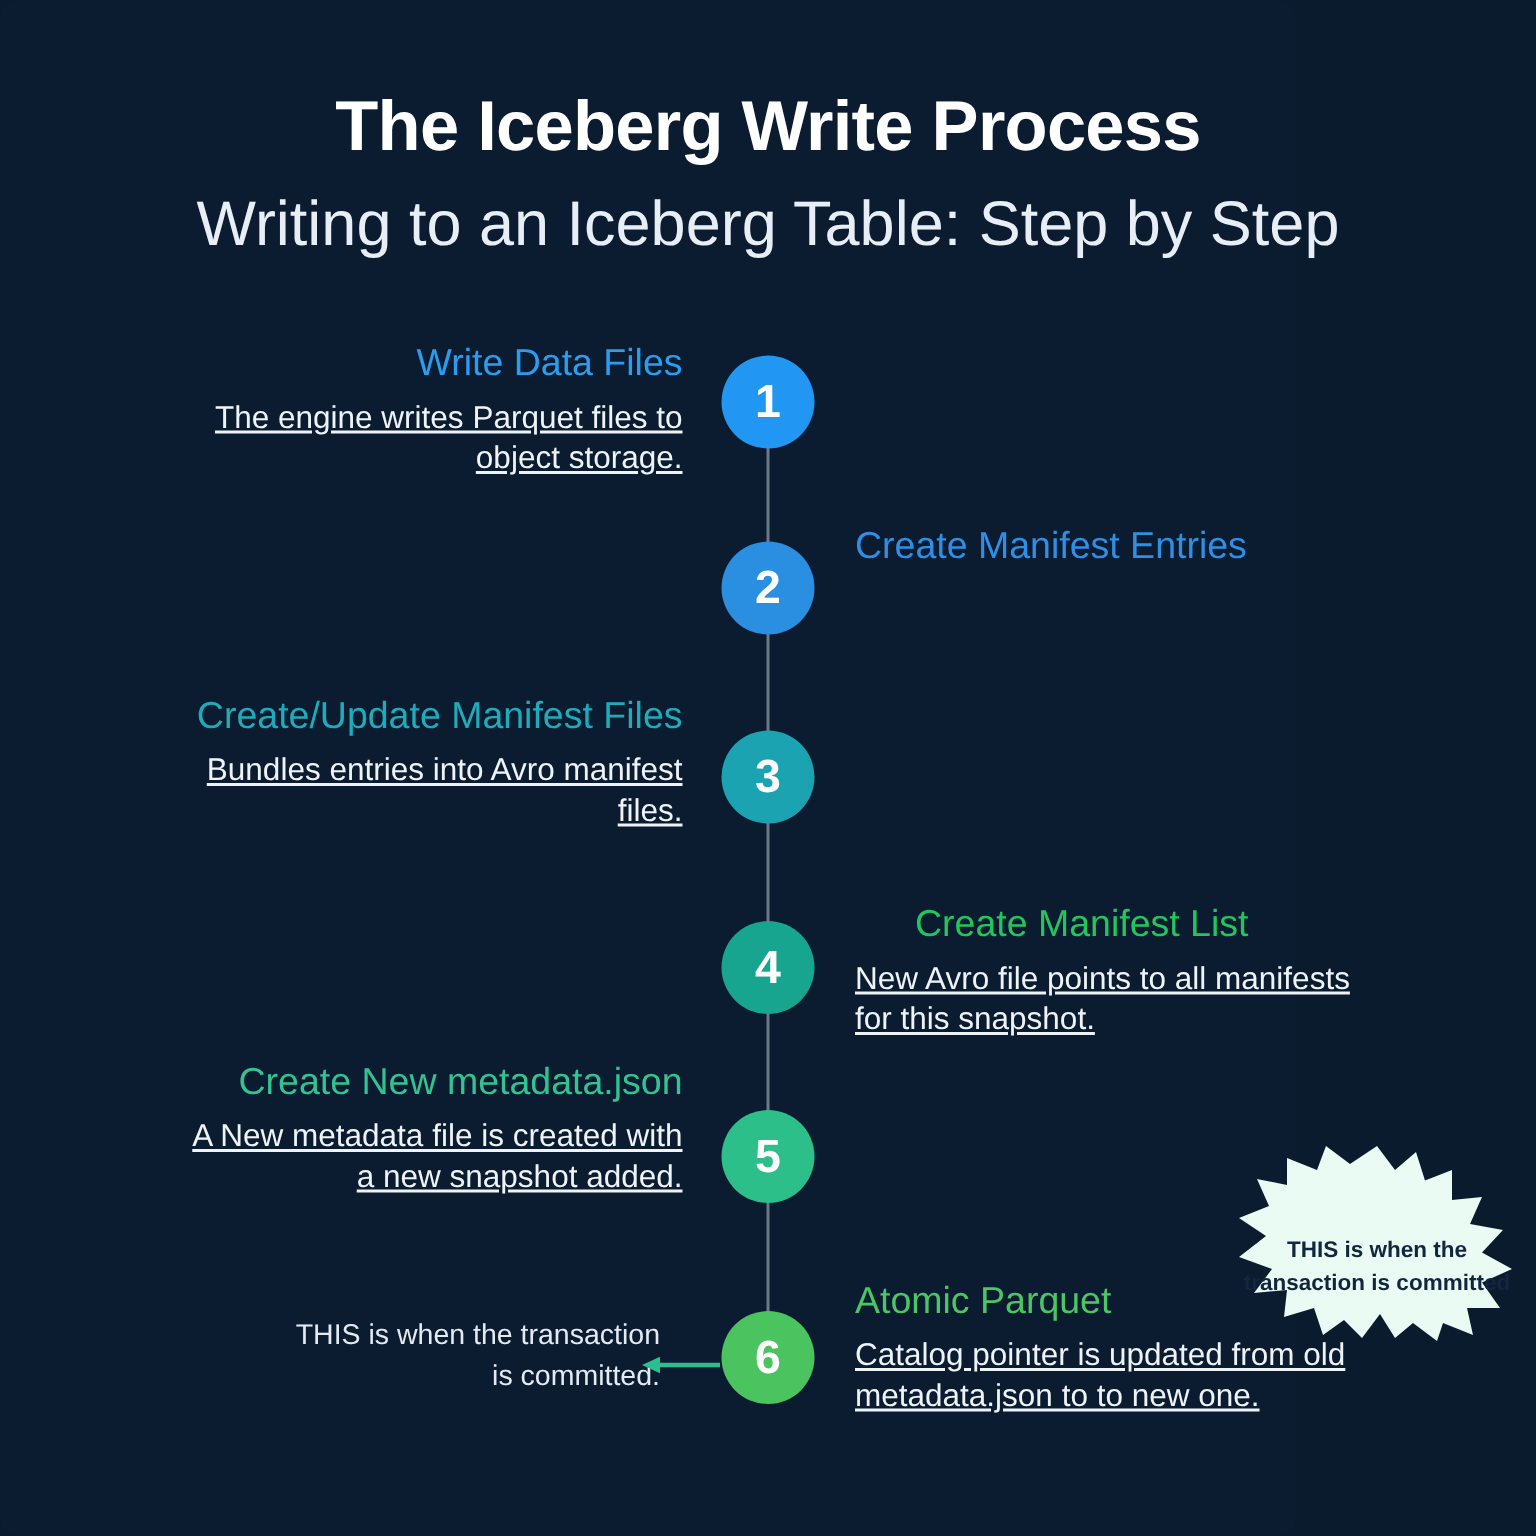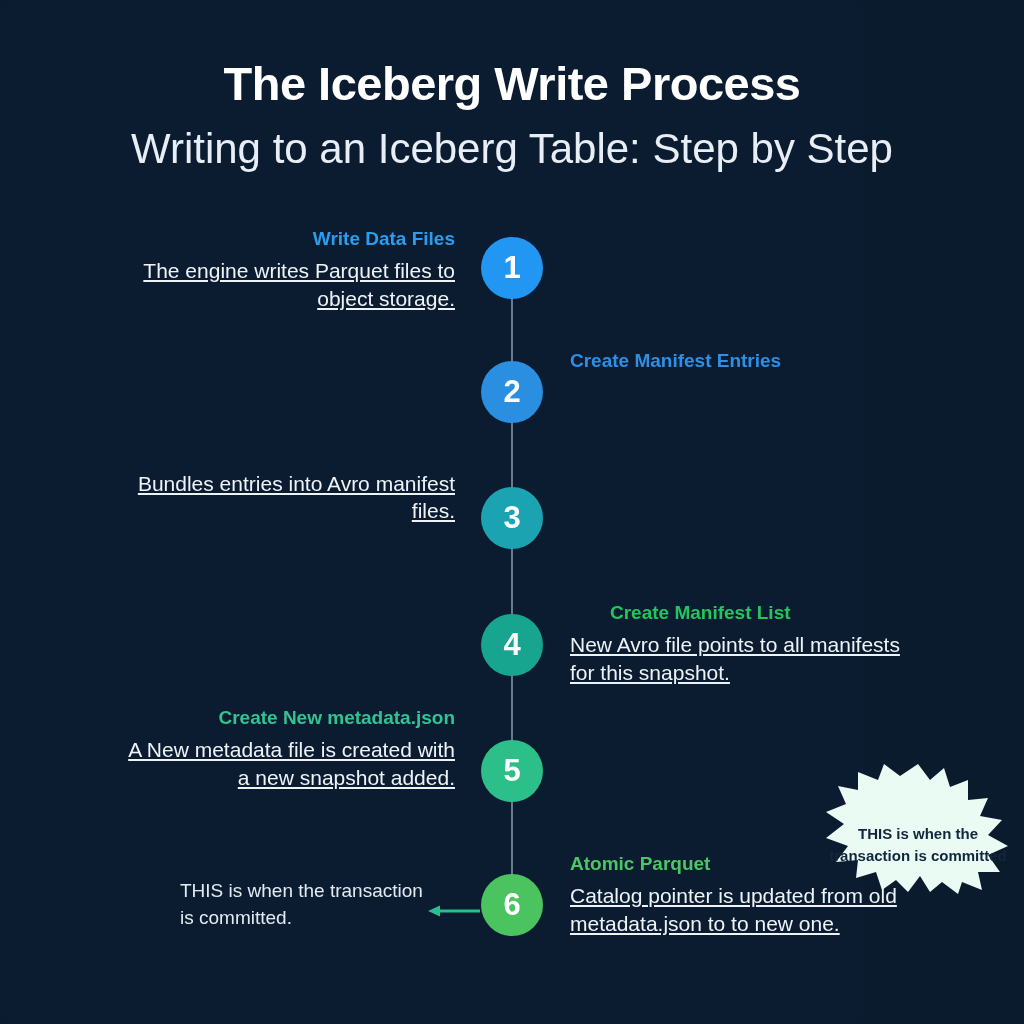--- a/index.html
+++ b/index.html
@@ -75,39 +75,40 @@
     position: absolute;
     width: 330px;
   }
   .step-text.left {
     text-align: right;
   }
   .step-text.right {
     text-align: left;
   }
   .step-head {
-    font-size: 19px;
-    font-weight: bold;
+    font-size: 25px;
+    font-weight: normal;
     line-height: 1.18;
   }
   .step-desc {
     margin-top: 7px;
     font-size: 21px;
     font-weight: 400;
     color: #eef3f8;
     line-height: 1.3;
     text-decoration: underline;
   }
 
   
   .note-left {
     position: absolute;
     left: 180px;
     top: 878px;
     width: 260px;
+    text-align: right;
     font-size: 19px;
     line-height: 1.4;
     color: #e3eaf2;
   }
   .arrow {
     position: absolute;
     left: 428px;
     top: 903px;
     width: 52px;
     height: 12px;
@@ -160,20 +161,21 @@
   </div>
 
   <div class="step-text right" style="left:570px; top:350px;">
     <div class="step-head" style="color:#2e8fe4;">Create Manifest Entries</div>
   </div>
   <div class="node" style="left:481px; top:361px; background:#2a8fe0;">
     <span>2</span>
   </div>
 
   <div class="step-text left" style="left:125px; top:463px;">
+    <div class="step-head" style="color:#1eacba;">Create/Update Manifest Files</div>
     <div class="step-desc">Bundles entries into Avro manifest files.</div>
   </div>
   <div class="node" style="left:481px; top:487px; background:#1ba3b2;">
     <span>3</span>
   </div>
 
   <div class="step-text right" style="left:570px; top:602px;">
     <div class="step-head" style="color:#22c55e;margin-left:40px;">Create Manifest List</div>
     <div class="step-desc">New Avro file points to all manifests for this snapshot.</div>
   </div>

